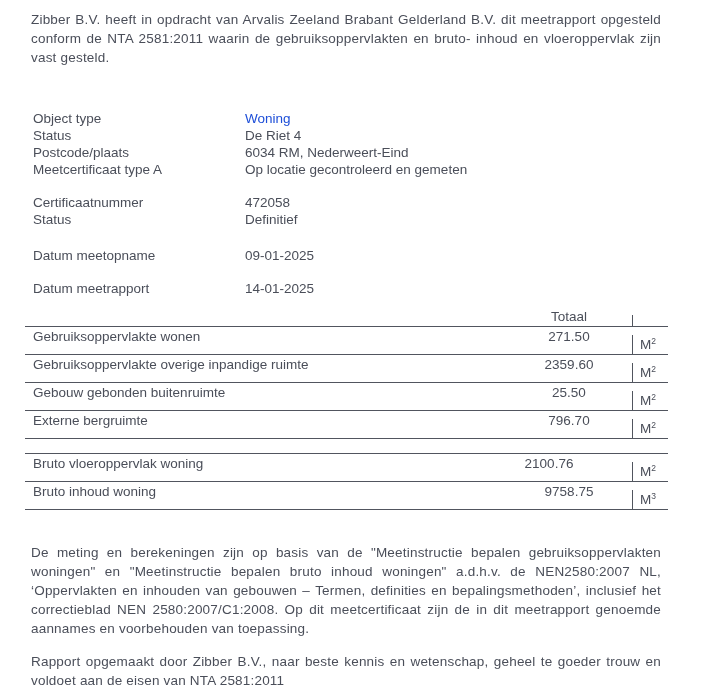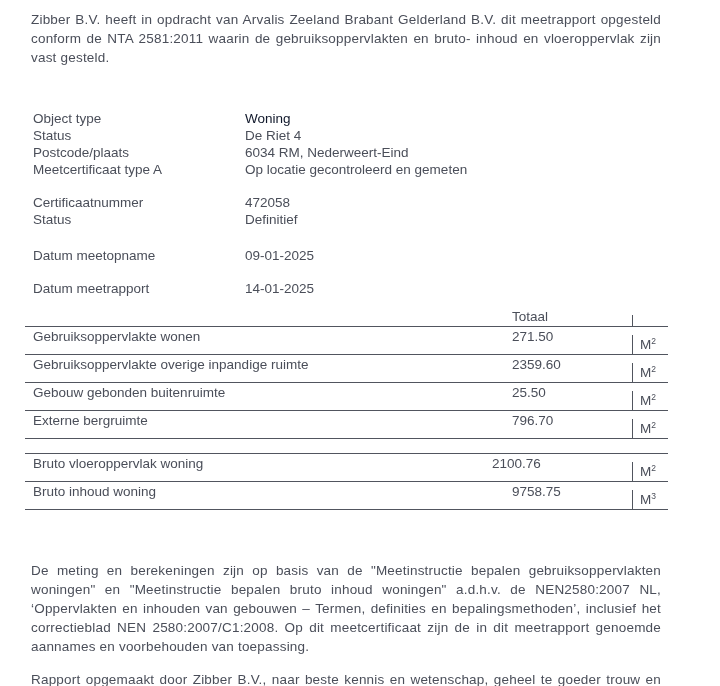--- a/index.html
+++ b/index.html
@@ -14,39 +14,39 @@
 
   
   .para {
     margin: 0 31px;
     line-height: 19px;
     text-align: justify;
     text-align-last: left;
     letter-spacing: 0.2px;
   }
   .para.intro { padding-top: 10px; }
-  .para.method { margin-top: 51px; }
+  .para.method { margin-top: 33px; }
   .para.closing { margin-top: 14px; }
 
   
   .info-block { margin-left: 33px; margin-right: 31px; }
   .info-block.object { margin-top: 43px; }
   .info-block.certificate { margin-top: 16px; }
   .info-block.opname { margin-top: 19px; }
   .info-block.rapport { margin-top: 16px; }
   .info-row { display: flex; line-height: 17px; }
   .info-row .label { width: 212px; flex: 0 0 212px; }
   .info-row .value { flex: 1; }
-  .value.muted { color: #0f172a; }
+  .value.muted { color: #1d4ed8; }
 
   
   .mtable { margin: 10px 24px 0 25px; }
   .trow { display: flex; align-items: stretch; line-height: 17px; }
   .trow .tlabel { flex: 1; padding: 1px 0 1px 8px; }
-  .trow .tvalue { flex: 0 0 120px; text-align: left; padding: 1px 6px 1px 0; }
+  .trow .tvalue { flex: 0 0 120px; text-align: center; padding: 1px 6px 1px 0; }
   .trow .tunit  { flex: 0 0 36px; border-left: 1.5px solid #51555e; padding: 1px 0 1px 7px; margin-top: 8px; }
   .trow.bordered { border-bottom: 1.5px solid #51555e; }
   .trow.topline { border-top: 1.5px solid #51555e; gap: 20px; }
   .thead .tunit { border-left: 1.5px solid #51555e; }
   .section-gap { height: 14px; }
   sup { font-size: 8.5px; vertical-align: super; line-height: 0; }
 </style>
 </head>
 <body>
 

